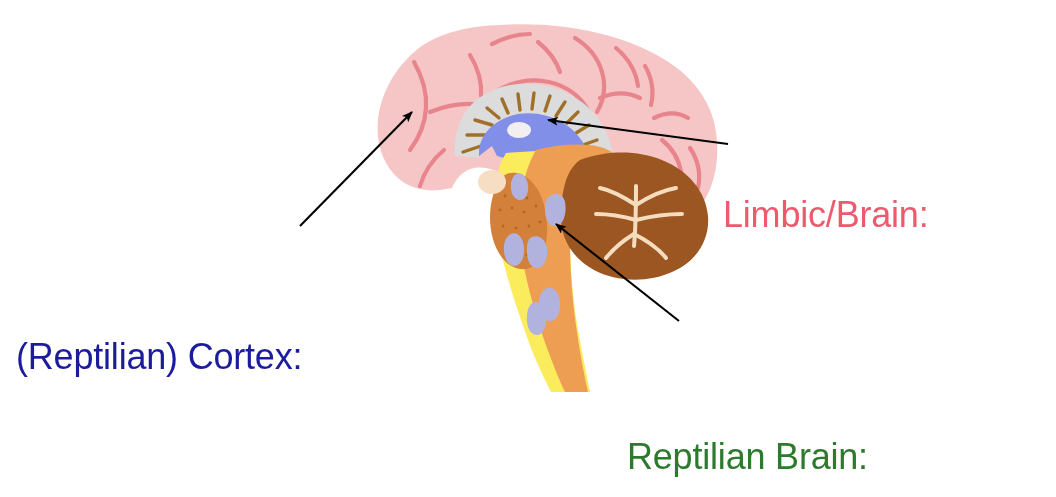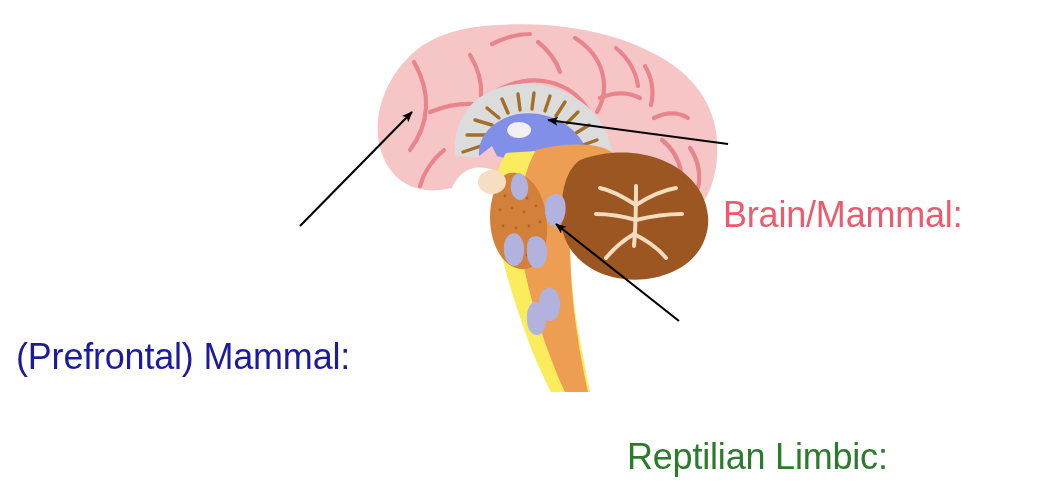--- a/index.html
+++ b/index.html
@@ -240,32 +240,32 @@
     </defs>
 
     <line x1="300" y1="226" x2="412" y2="112" stroke="#000000" stroke-width="2.1" marker-end="url(#arrowhead)"></line>
 
     <line x1="728" y1="144" x2="548" y2="120" stroke="#000000" stroke-width="2.1" marker-end="url(#arrowhead)"></line>
 
     <line x1="679" y1="321" x2="556" y2="224" stroke="#000000" stroke-width="2.1" marker-end="url(#arrowhead)"></line>
   </svg>
 
   <div class="label-block" id="cortex-label">
-    <span class="label-line">(Prefrontal) Mammal:</span>
+    <span class="label-line">(Reptilian) Cortex:</span>
     <span class="label-line">focused attention, self</span>
     
     
     
   </div>
 
   <div class="label-block" id="limbic-label">
-    <span class="label-line">Brain/Mammal:</span>
+    <span class="label-line">Limbic/Brain:</span>
     
     
   </div>
 
   <div class="label-block" id="reptilian-label">
-    <span class="label-line">Reptilian Limbic:</span>
+    <span class="label-line">Reptilian Brain:</span>
     
     
   </div>
 
 </div>
 
 </body></html>

